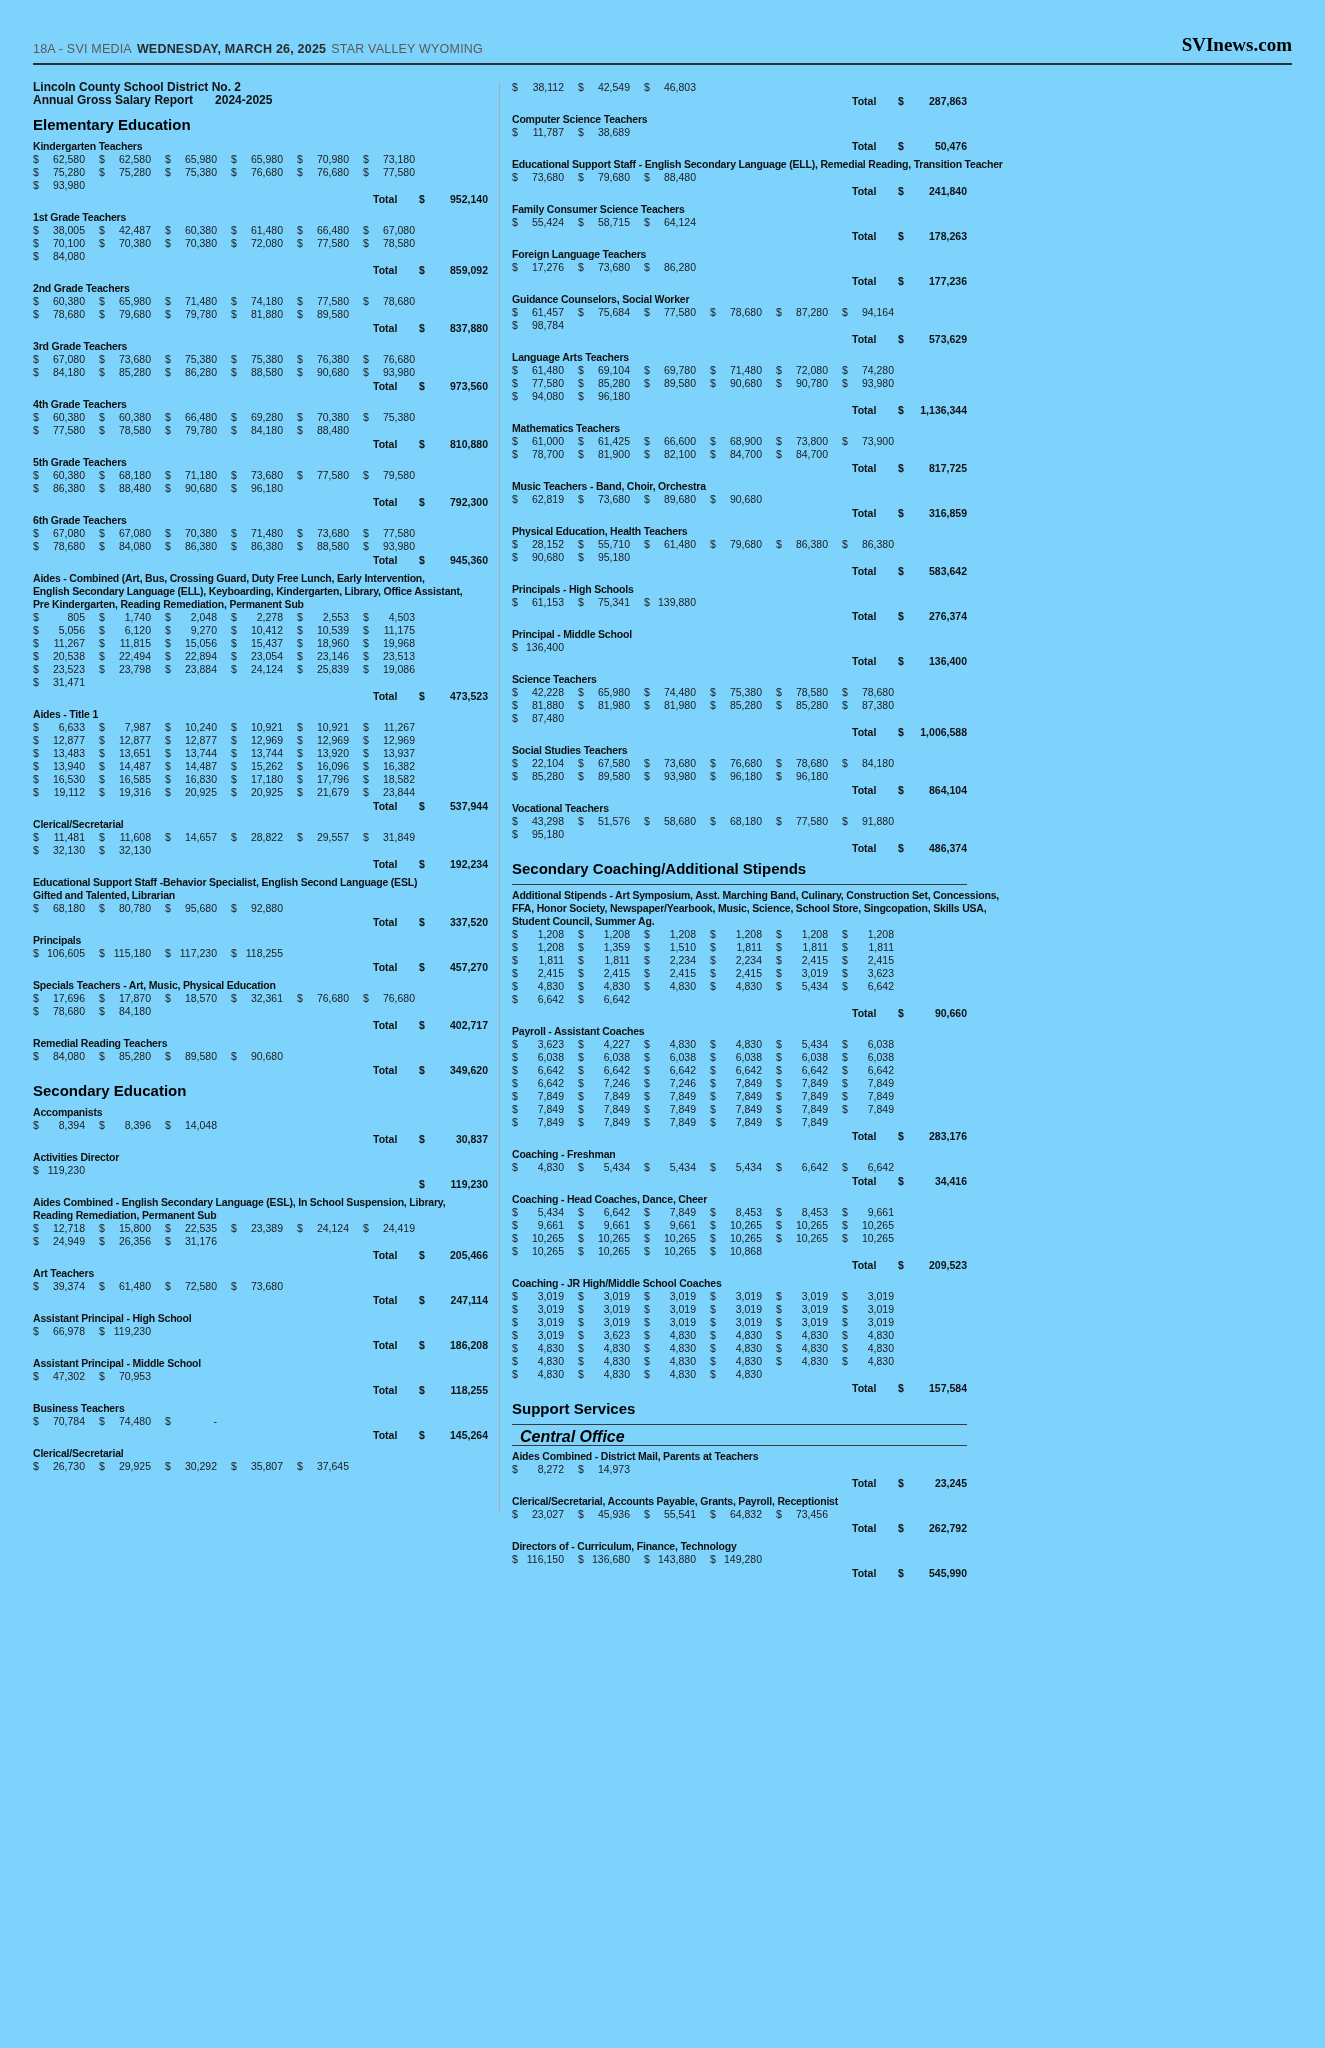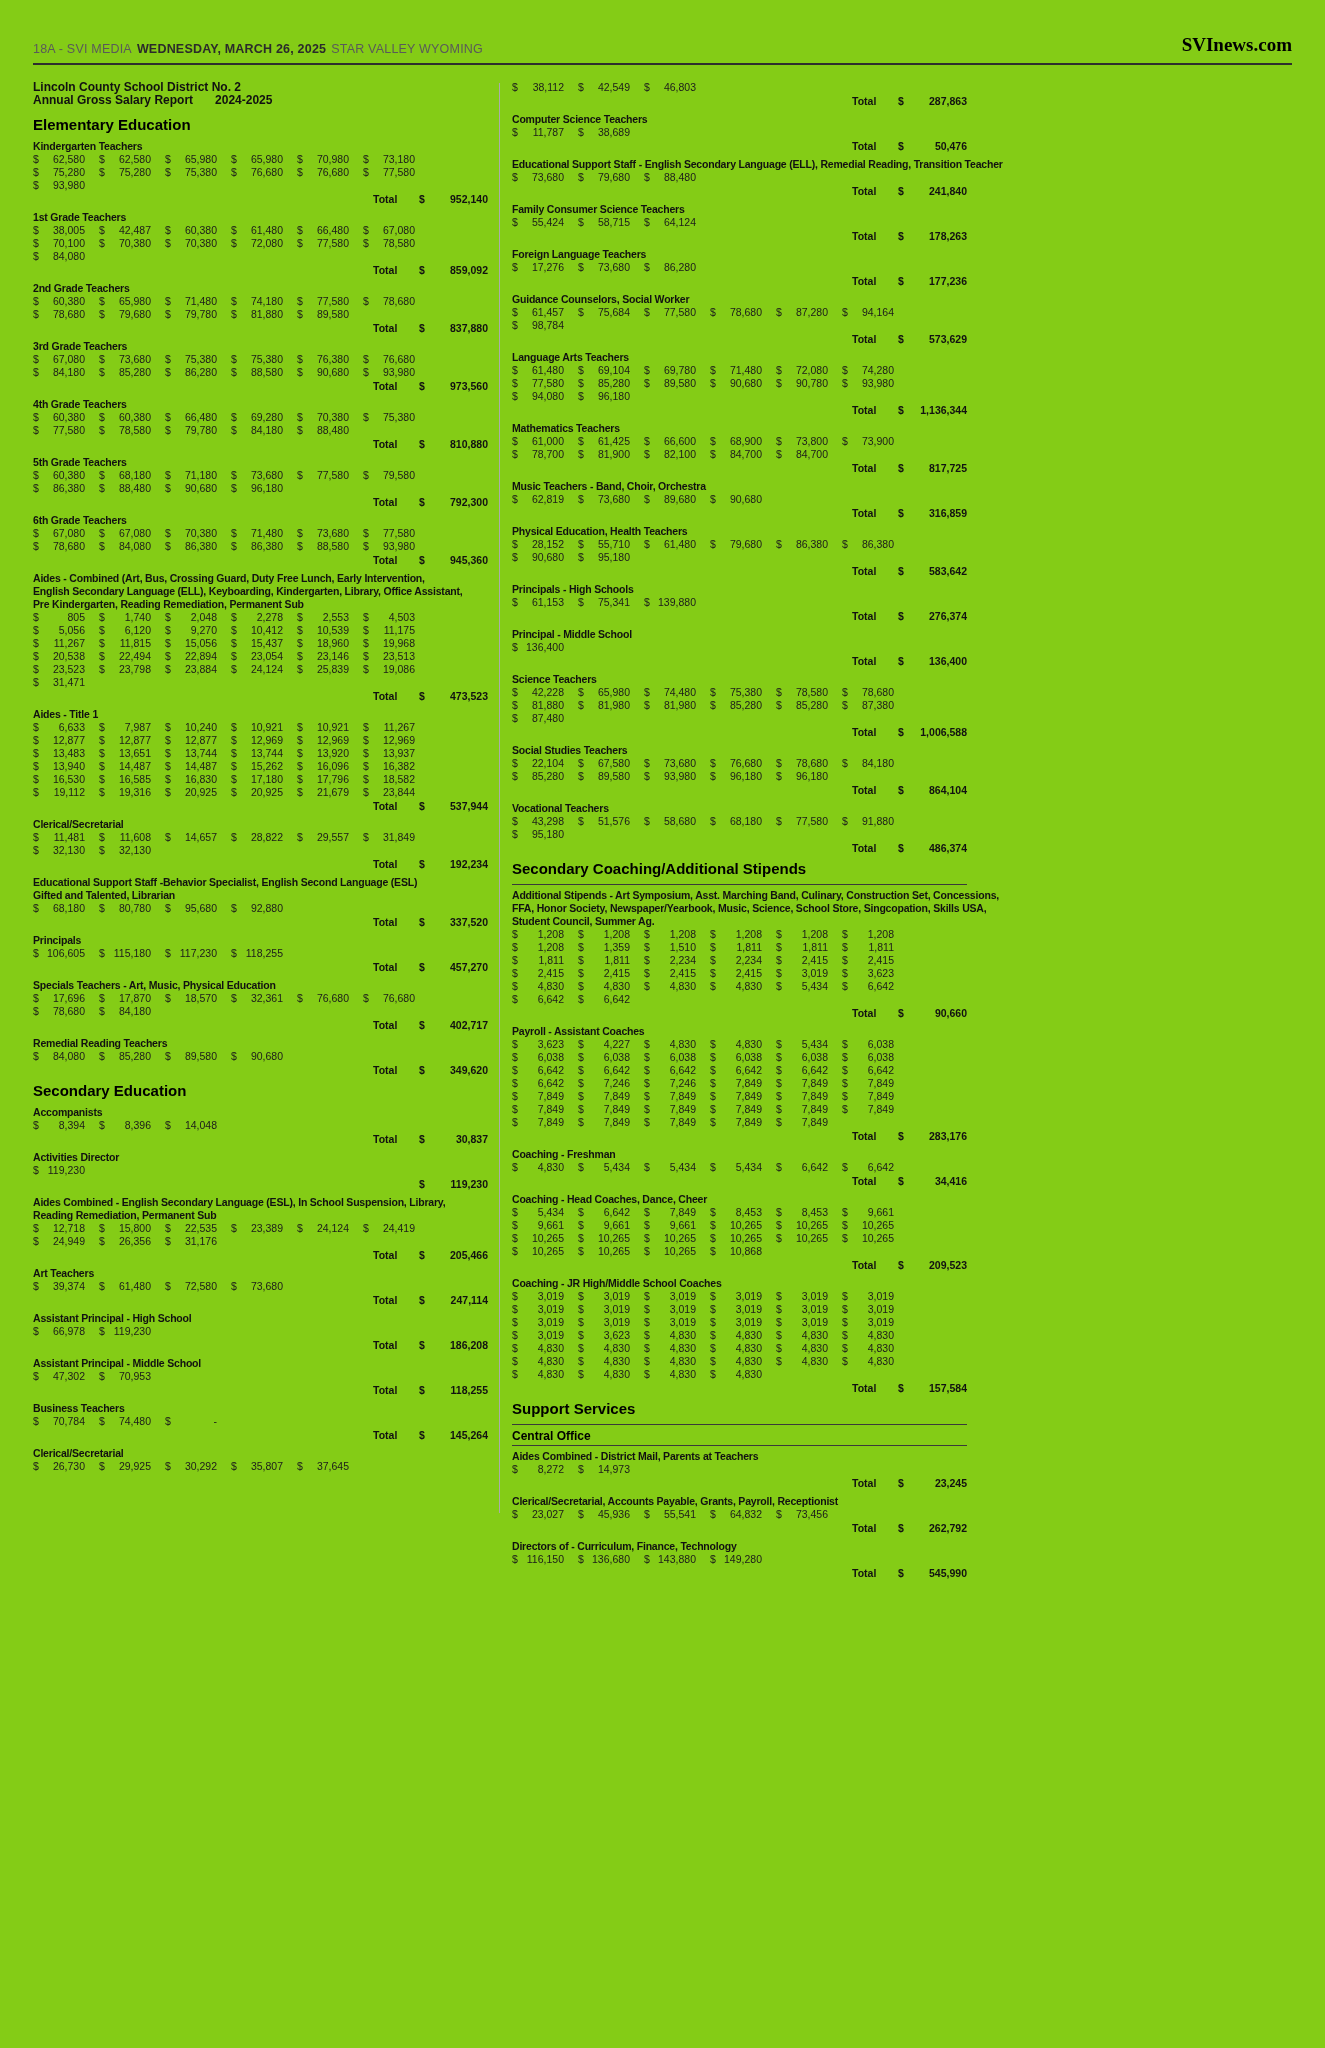--- a/index.html
+++ b/index.html
@@ -1,39 +1,39 @@
 <!DOCTYPE html>
 <html><head>
 <meta charset="utf-8">
 <style>
   * { box-sizing: border-box; }
   html, body { margin: 0; padding: 0; background: #ffffff; }
   .page {
-    width: 1325px; height: 2048px; background: #84cc16; color: #1b1b1b;
+    width: 1325px; height: 2048px; background: #7dd3fc; color: #1b1b1b;
     font-family: "Liberation Sans", sans-serif; position: relative; overflow: hidden;
   }
   
   .masthead-bar { display: flex; justify-content: space-between; align-items: flex-end; padding: 34px 33px 7px 33px; }
   .folio { font-size: 12.5px; color: #5a5a5a; letter-spacing: .2px; display: flex; gap: 5px; white-space: nowrap; }
   .folio .b { color: #2b2b2b; font-weight: bold; }
   .site { font-family: "Liberation Serif", serif; font-weight: bold; font-size: 19px; color: #000; }
   .header-rule { border-top: 2px solid #2e2e2e; margin: 0 33px; }
 
   
   .content { display: flex; padding: 16px 33px 0 33px; align-items: flex-start; }
   .col-left  { width: 455px; flex: none; }
   .divider   { width: 1px; height: 1430px; background: #ababab; margin: 2px 12px 0 11px; flex: none; }
   .col-right { width: 455px; flex: none; }
 
   .report-head { font-weight: bold; font-size: 12px; line-height: 13px; margin-bottom: 9px; color: #111; }
   .report-head .yr { margin-left: 22px; }
 
   .col-heading { font-size: 15px; font-weight: bold; text-align: left; line-height: 18px; margin: 3px 0 6px 0; color: #000; }
   .heading-rule { border-top: 1px solid #3a3a3a; margin: 1px 0 4px 0; }
-  .subheader { font-size: 12px; font-weight: bold; line-height: 15px; margin: 1px 0 1px 0; color: #000; }
+  .subheader { font-size: 16px; font-weight: bold; line-height: 15px; margin: 1px 0 1px 8px; color: #000; font-style: italic; }
 
   .section { margin-bottom: 5px; }
   .sec-title { font-weight: bold; font-size: 10.5px; line-height: 13px; letter-spacing: -0.2px; white-space: nowrap; color: #111; }
   .vrow { display: grid; grid-template-columns: repeat(6, 66px); line-height: 13px; font-size: 10.5px; }
   .vcell { display: flex; justify-content: space-between; padding-right: 14px; }
   .dol { flex: none; }
   .amt { text-align: right; }
   .total-row { display: flex; font-weight: bold; font-size: 10.5px; line-height: 13px; margin-top: 1px; color: #111; justify-content: center; }
   .total-row .tl { margin-left: 340px; min-width: 46px; flex: none; }
   .total-row .ta { margin-left: auto; }

